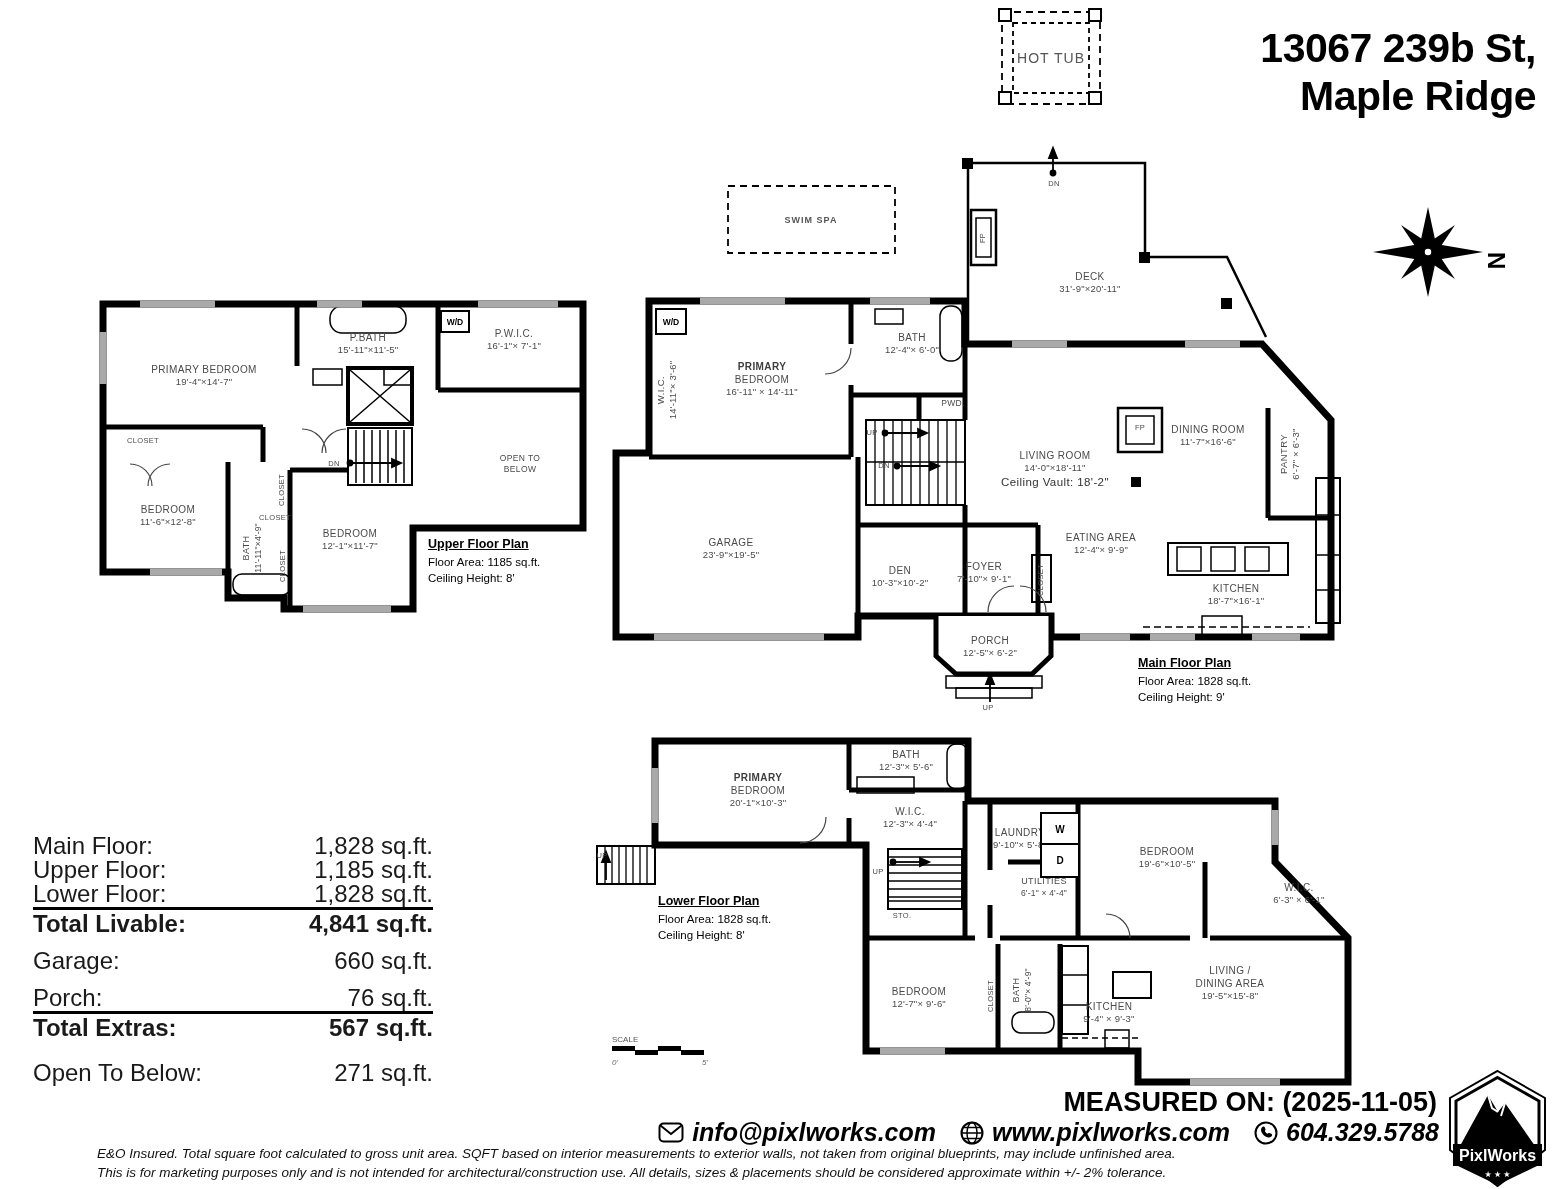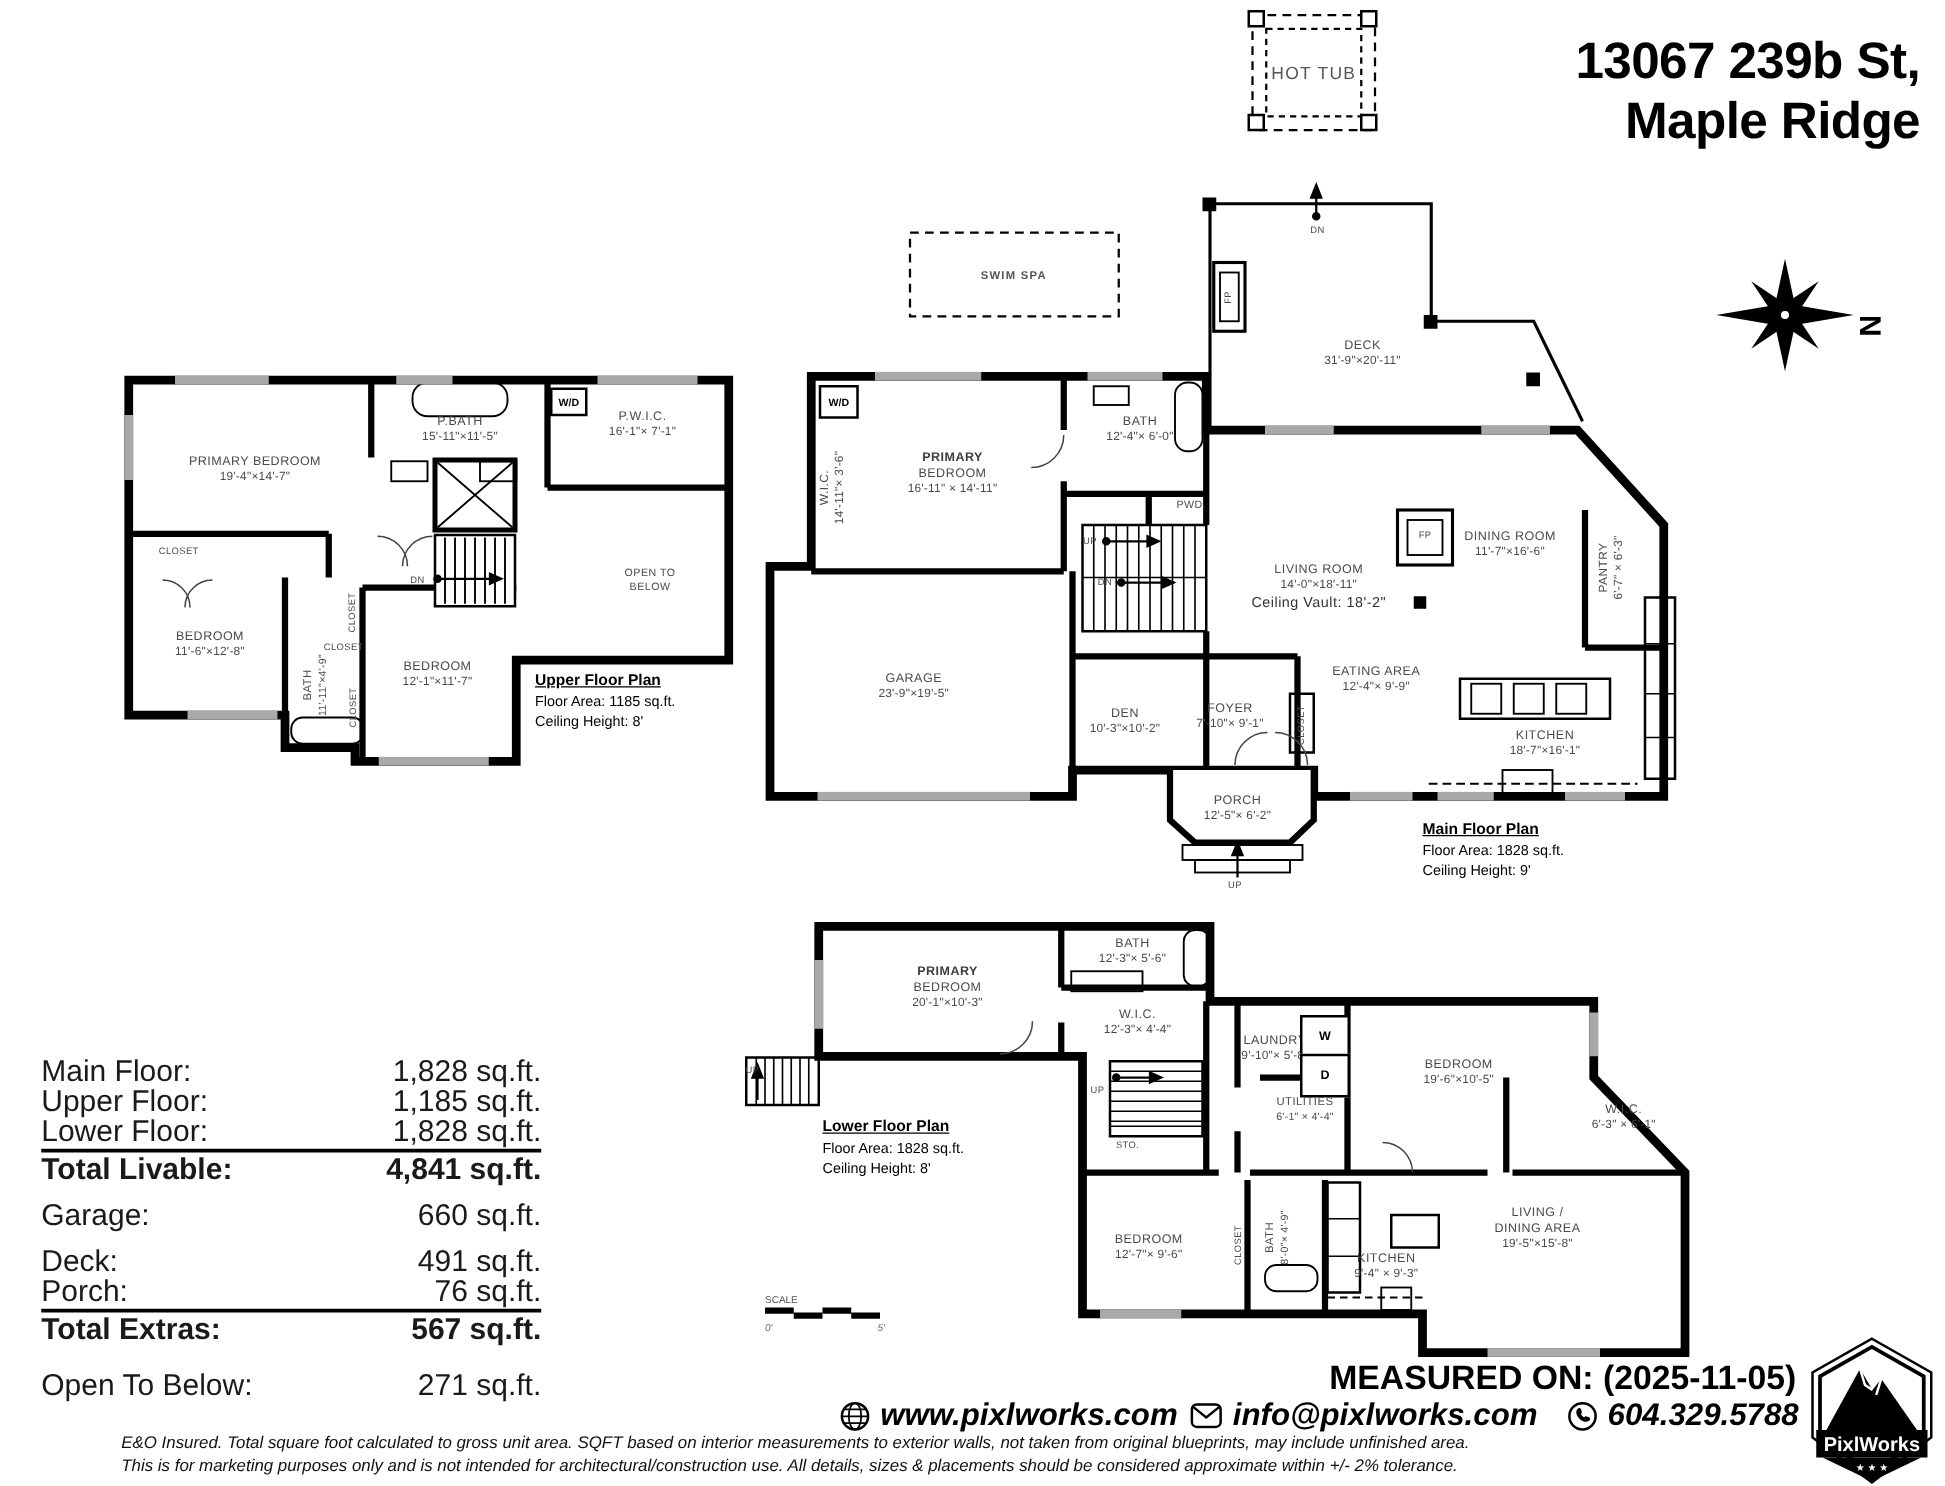--- a/index.html
+++ b/index.html
@@ -19,21 +19,21 @@
          font-size:8.5px;font-weight:bold;background:#fff;color:#000}
   
   .plan-label{position:absolute;font-size:11.5px;line-height:1.4;color:#000}
   .plan-label .t{font-weight:bold;font-size:12.5px;text-decoration:underline}
   
   .title{position:absolute;top:24px;right:20px;text-align:right;font-size:41px;font-weight:bold;
          line-height:1.18;letter-spacing:-.5px}
   
   .stats{position:absolute;left:33px;top:834px;width:400px;font-size:24px;color:#1a1a1a}
   .sgroup{margin-top:13px}
-  .sgroup:first-child{margin-top:12px}
+  .sgroup:first-child{margin-top:0}
   .sgroup.last{margin-top:21px}
   .srow{display:flex;justify-content:space-between;line-height:24px}
   .srow.total{font-weight:bold;border-top:3px solid #000;margin-top:1px;padding-top:2px}
   
   .measured{position:absolute;right:119px;top:1087px;font-size:27px;font-weight:bold}
   .contact{position:absolute;right:117px;top:1118px;display:flex;align-items:center;gap:10px;
            font-size:25px;font-weight:bold;font-style:italic}
   .contact .grp{display:flex;align-items:center;gap:8px;margin-left:14px}
   .disc{position:absolute;right:119px;width:1340px;text-align:left;font-style:italic;
         font-size:13.5px;color:#111}
@@ -390,24 +390,20 @@
         </div>
     </div>
     <div class="sgroup">
       <div class="srow">
           <span>Garage:</span>
           <span>660 sq.ft.</span>
         </div>
     </div>
     <div class="sgroup">
       <div class="srow">
-          <span>Deck:</span>
-          <span>491 sq.ft.</span>
-        </div>
-      <div class="srow">
           <span>Porch:</span>
           <span>76 sq.ft.</span>
         </div>
       <div class="srow total">
           <span>Total Extras:</span>
           <span>567 sq.ft.</span>
         </div>
     </div>
     <div class="sgroup last">
       <div class="srow">
@@ -426,34 +422,34 @@
         <span style="left:69px;top:4px"></span>
     </div>
     <div class="sc-ends">
       <span>0'</span>
       <span>5'</span>
     </div>
   </div>
 
   <div class="measured">MEASURED ON: (2025-11-05)</div>
   <div class="contact">
+    <span class="grp" style="margin-left:0">
+      <svg width="26" height="21" viewBox="0 0 26 21">
+          <rect x="1.5" y="1.5" width="23" height="18" rx="4" fill="none" stroke="#000" stroke-width="2"></rect>
+          <path d="M2.5,3.5 L13,12 L23.5,3.5" fill="none" stroke="#000" stroke-width="2"></path>
+        </svg>
+      <span>info@pixlworks.com</span>
+    </span>
     <span class="grp">
       <svg width="24" height="24" viewBox="0 0 24 24">
           <circle cx="12" cy="12" r="10.5" fill="none" stroke="#000" stroke-width="2"></circle>
           <ellipse cx="12" cy="12" rx="5" ry="10.5" fill="none" stroke="#000" stroke-width="1.4"></ellipse>
           <path d="M1.5,12 H22.5 M3.2,6.5 H20.8 M3.2,17.5 H20.8" stroke="#000" stroke-width="1.4"></path>
         </svg>
       <span>www.pixlworks.com</span>
-    </span>
-    <span class="grp" style="margin-left:0">
-      <svg width="26" height="21" viewBox="0 0 26 21">
-          <rect x="1.5" y="1.5" width="23" height="18" rx="4" fill="none" stroke="#000" stroke-width="2"></rect>
-          <path d="M2.5,3.5 L13,12 L23.5,3.5" fill="none" stroke="#000" stroke-width="2"></path>
-        </svg>
-      <span>info@pixlworks.com</span>
     </span>
     <span class="grp">
       <svg width="24" height="24" viewBox="0 0 24 24">
           <circle cx="12" cy="12" r="10.5" fill="none" stroke="#000" stroke-width="2"></circle>
           <path d="M8,6.2 c1.2,-1.4 2.6,-0.8 3,0.6 l0.4,1.5 c0.2,0.8 -0.1,1.3 -0.6,1.8 c0.4,1.2 1.4,2.2 2.6,2.6 c0.5,-0.5 1,-0.8 1.8,-0.6 l1.5,0.4 c1.4,0.4 2,1.8 0.6,3 c-2.2,1.9 -5.6,0.6 -7.8,-1.6 c-2.2,-2.2 -3.5,-5.6 -1.5,-7.7 z" fill="#000"></path>
         </svg>
       <span>604.329.5788</span>
     </span>
   </div>
   <div class="disc d1">E&amp;O Insured.  Total square foot calculated to gross unit area. SQFT based on interior measurements to exterior walls, not taken from original blueprints, may include unfinished area.</div>

